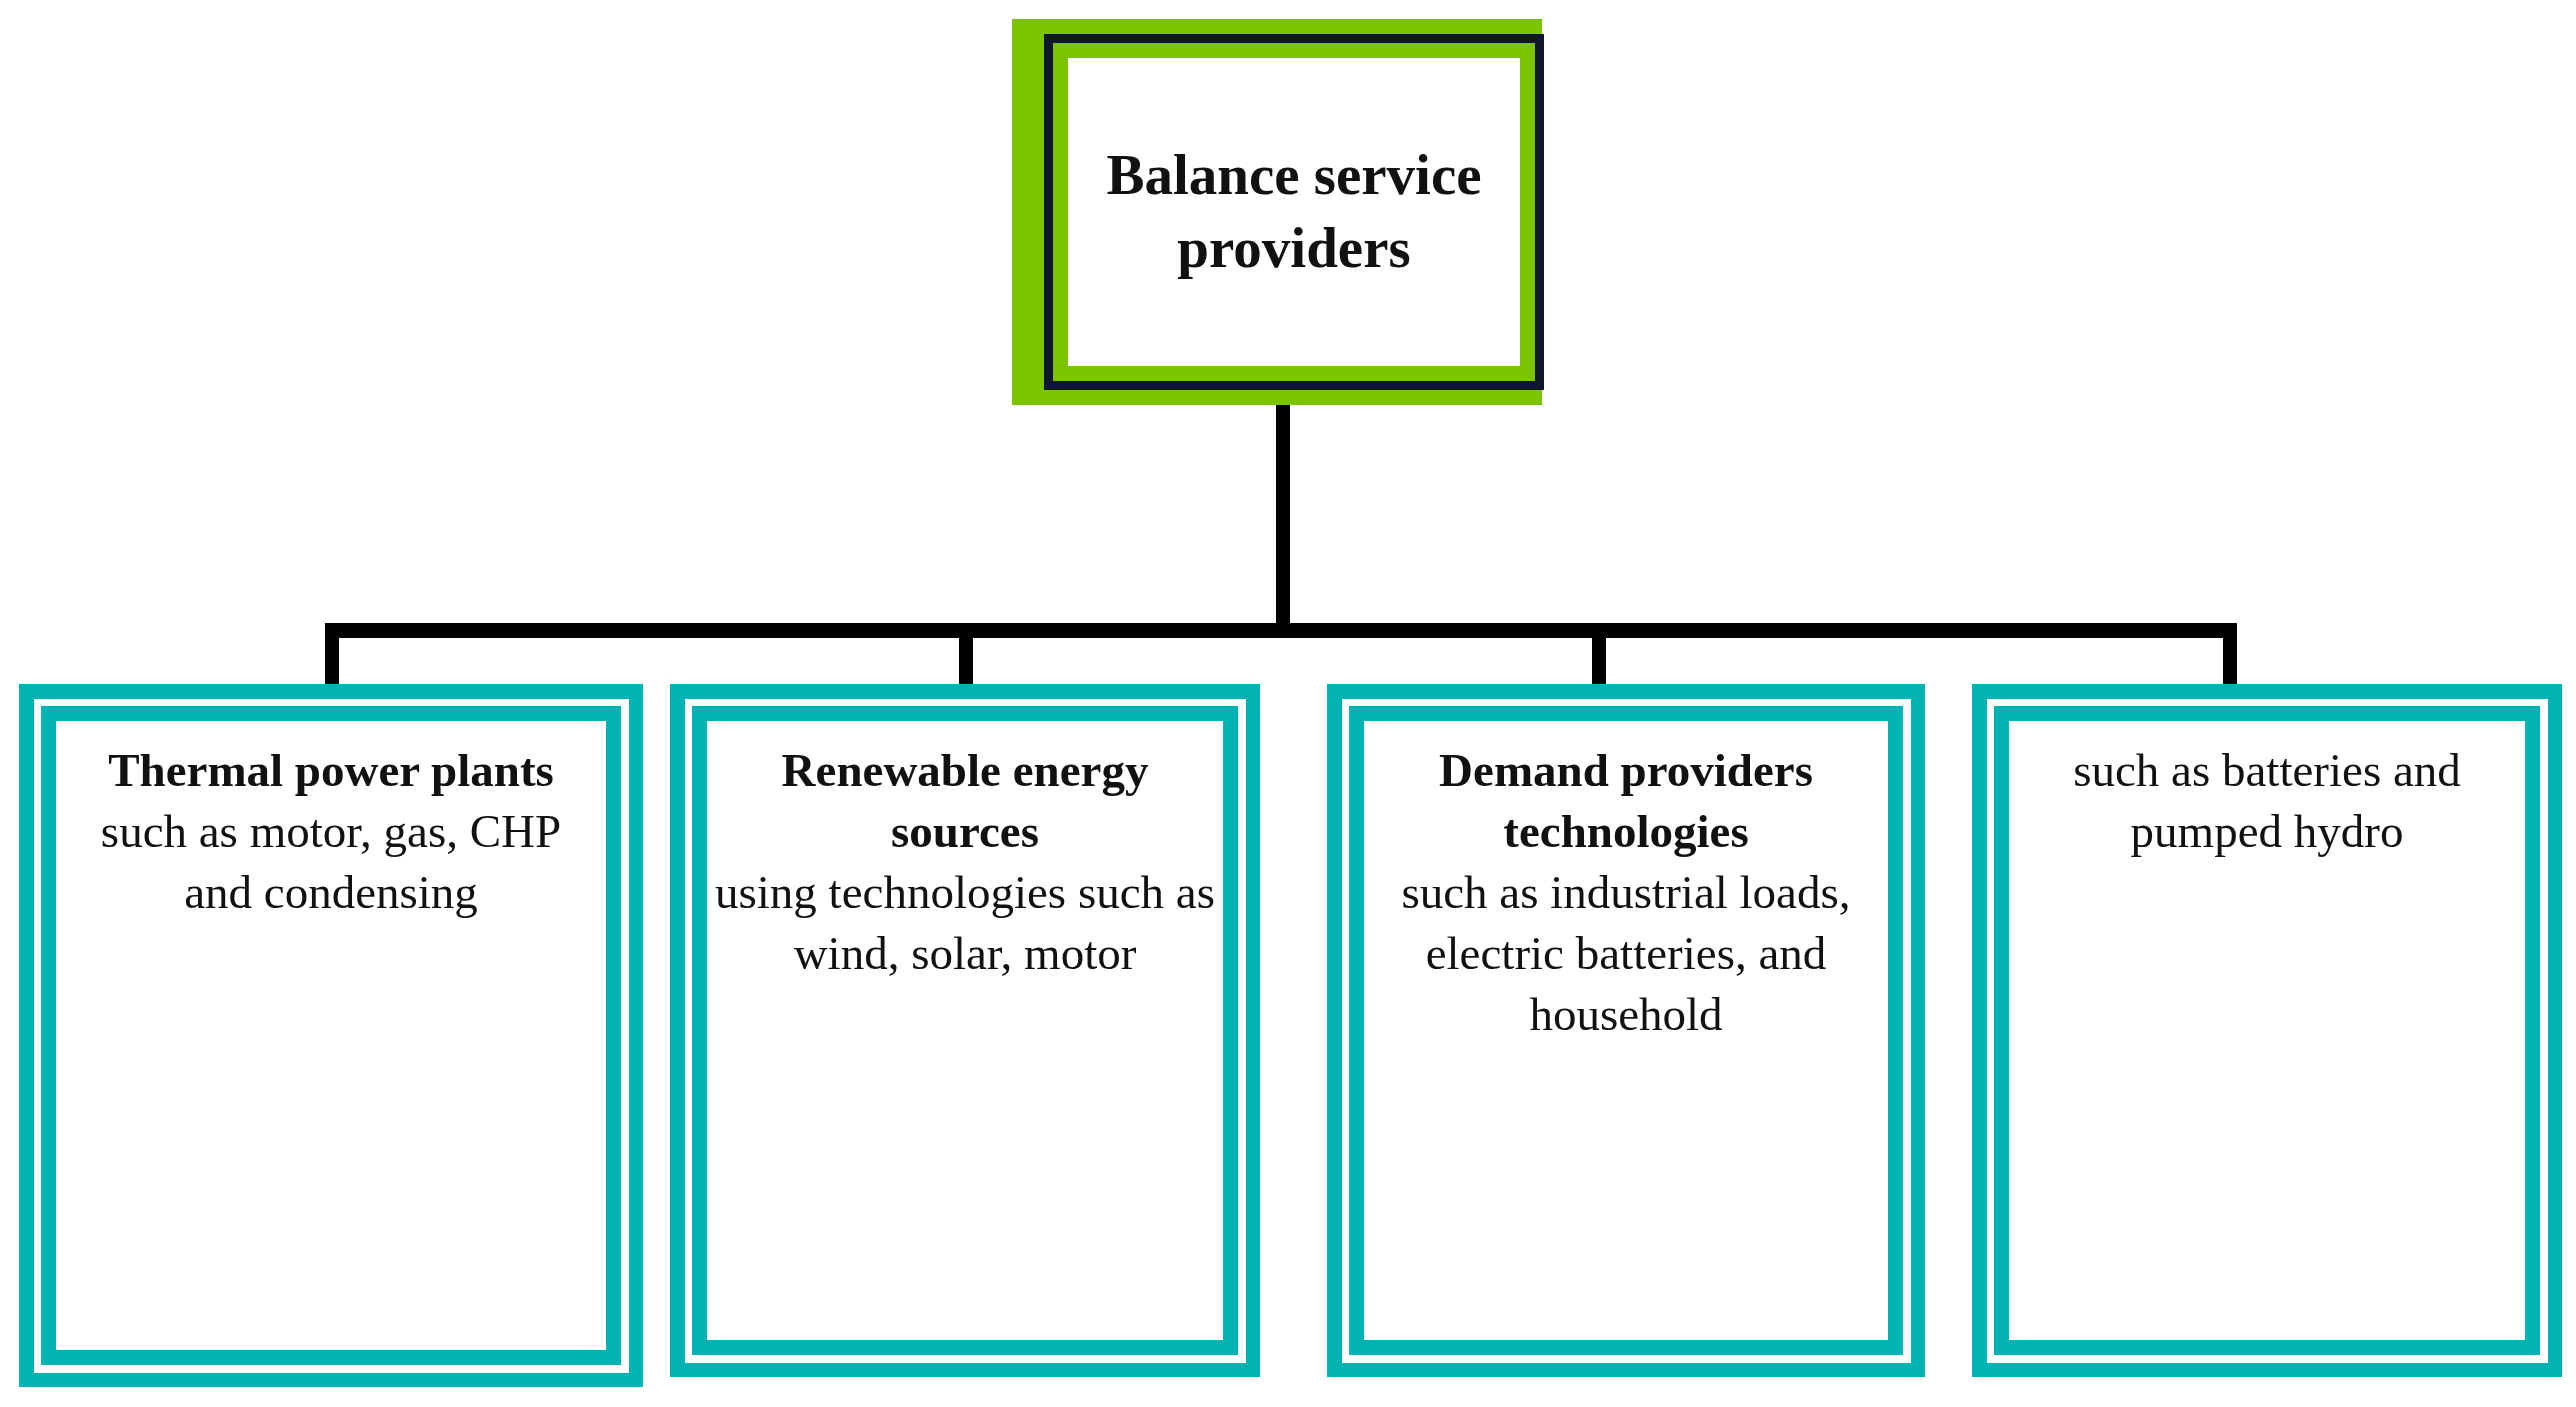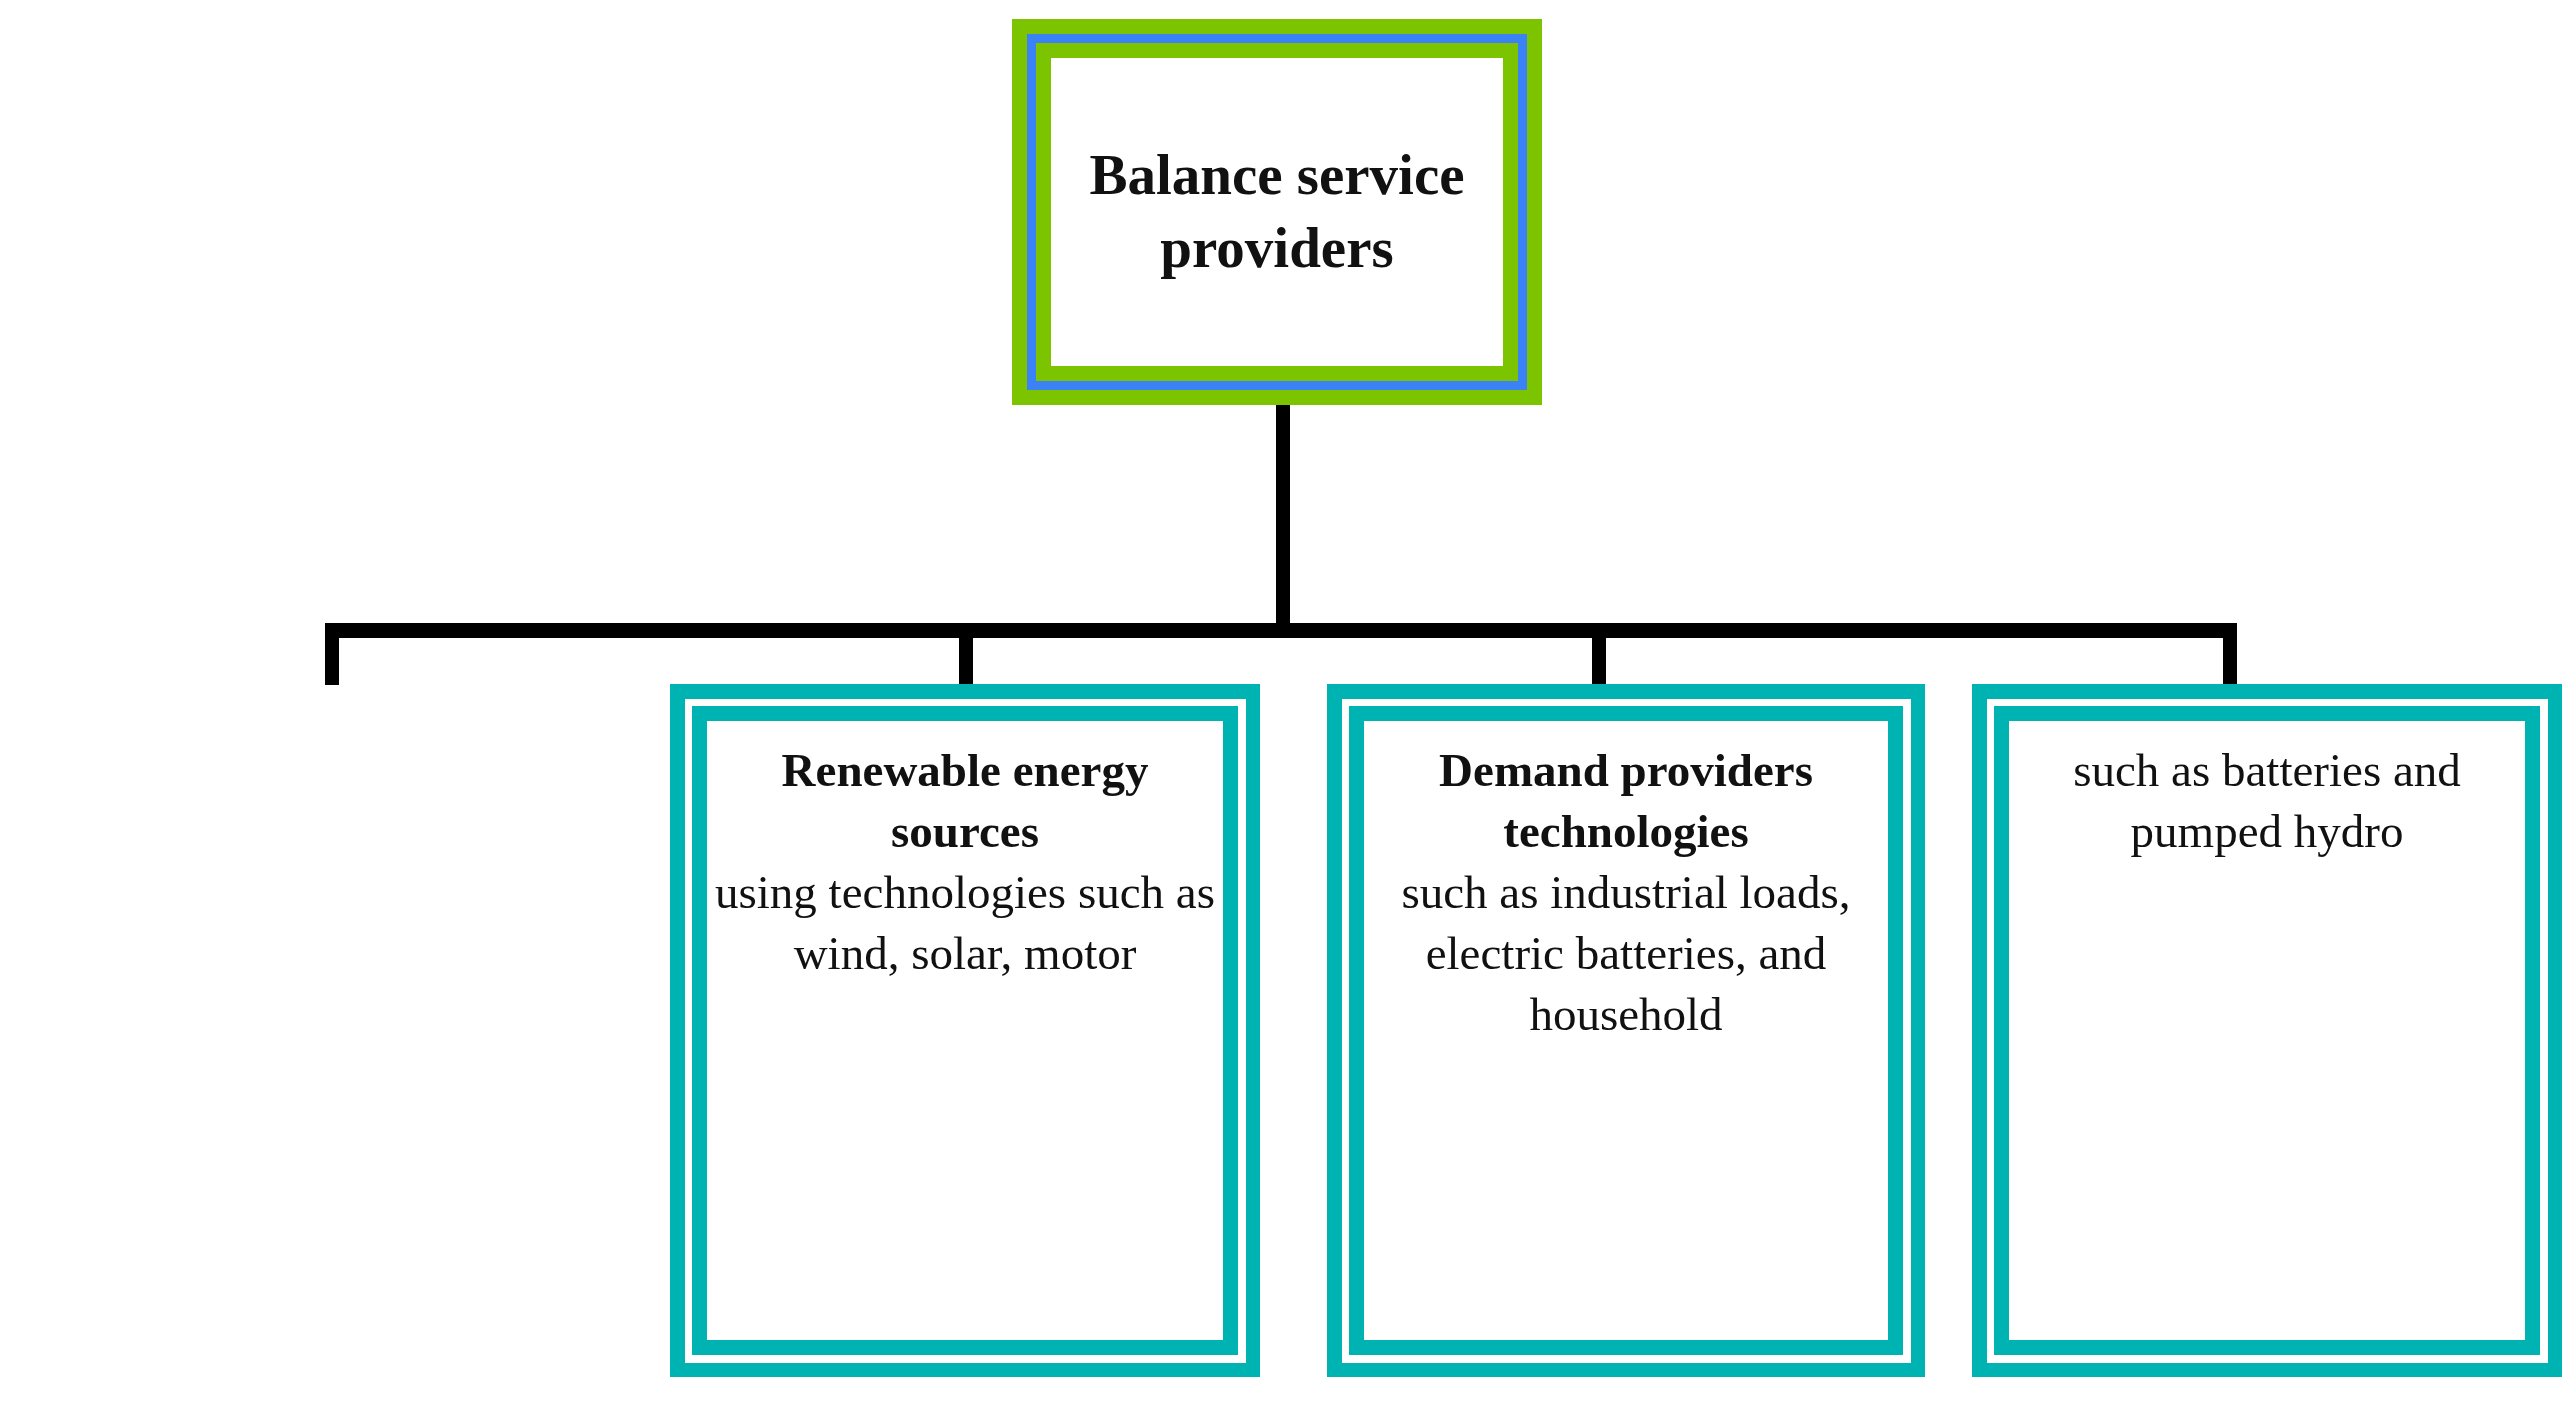--- a/index.html
+++ b/index.html
@@ -25,23 +25,24 @@
     top: 19px;
     width: 530px;
     height: 386px;
     background: #7DC400;          
     padding: 15.4px;
     box-sizing: border-box;
   }
   .root-node .ring-white {
     width: 100%;
     height: 100%;
-    background: #3b82f6;          
+    background: #0f172a;          
     padding: 8.5px;
     box-sizing: border-box;
+    margin-left: 17px;
   }
   .root-node .ring-inner {
     width: 100%;
     height: 100%;
     background: #7DC400;          
     padding: 15.4px;
     box-sizing: border-box;
   }
   .root-node .face {
     width: 100%;
@@ -131,20 +132,30 @@
 
   <div class="line" style="left:1276px; top:405px; width:13.7px; height:224px;"></div>
 
   <div class="line" style="left:325px; top:623px; width:1912px; height:14.5px;"></div>
 
   <div class="line" style="left:325px; top:623px; width:13.7px; height:62px;"></div>
   <div class="line" style="left:959px; top:623px; width:13.7px; height:62px;"></div>
   <div class="line" style="left:1592px; top:623px; width:13.7px; height:62px;"></div>
   <div class="line" style="left:2223px; top:623px; width:13.7px; height:62px;"></div>
 
+  <div class="leaf-node" style="left:19px; width:624px; height:703px;">
+    <div class="ring-white">
+      <div class="ring-inner">
+        <div class="face">
+          <p class="leaf-title">Thermal power plants</p>
+          <p class="leaf-desc">such as motor, gas, CHP and condensing</p>
+        </div>
+      </div>
+    </div>
+  </div>
 
   <div class="leaf-node" style="left:670px; width:590px; height:693px;">
     <div class="ring-white">
       <div class="ring-inner">
         <div class="face">
           <p class="leaf-title">Renewable energy sources</p>
           <p class="leaf-desc">using technologies such as wind, solar, motor</p>
         </div>
       </div>
     </div>

